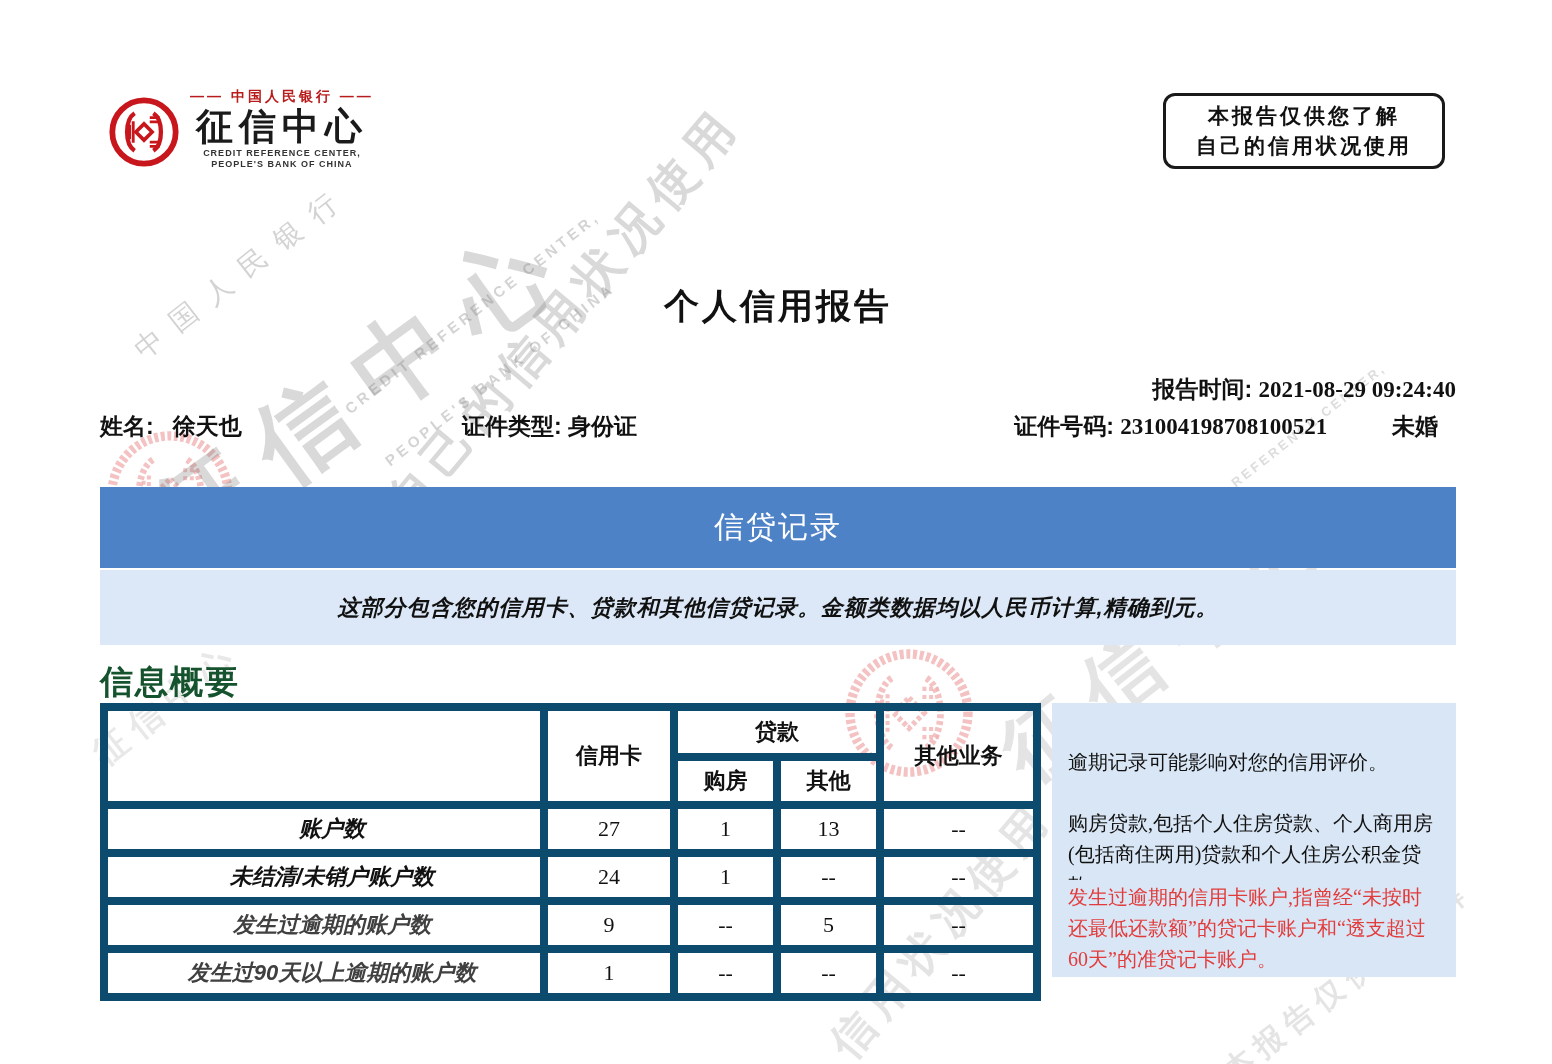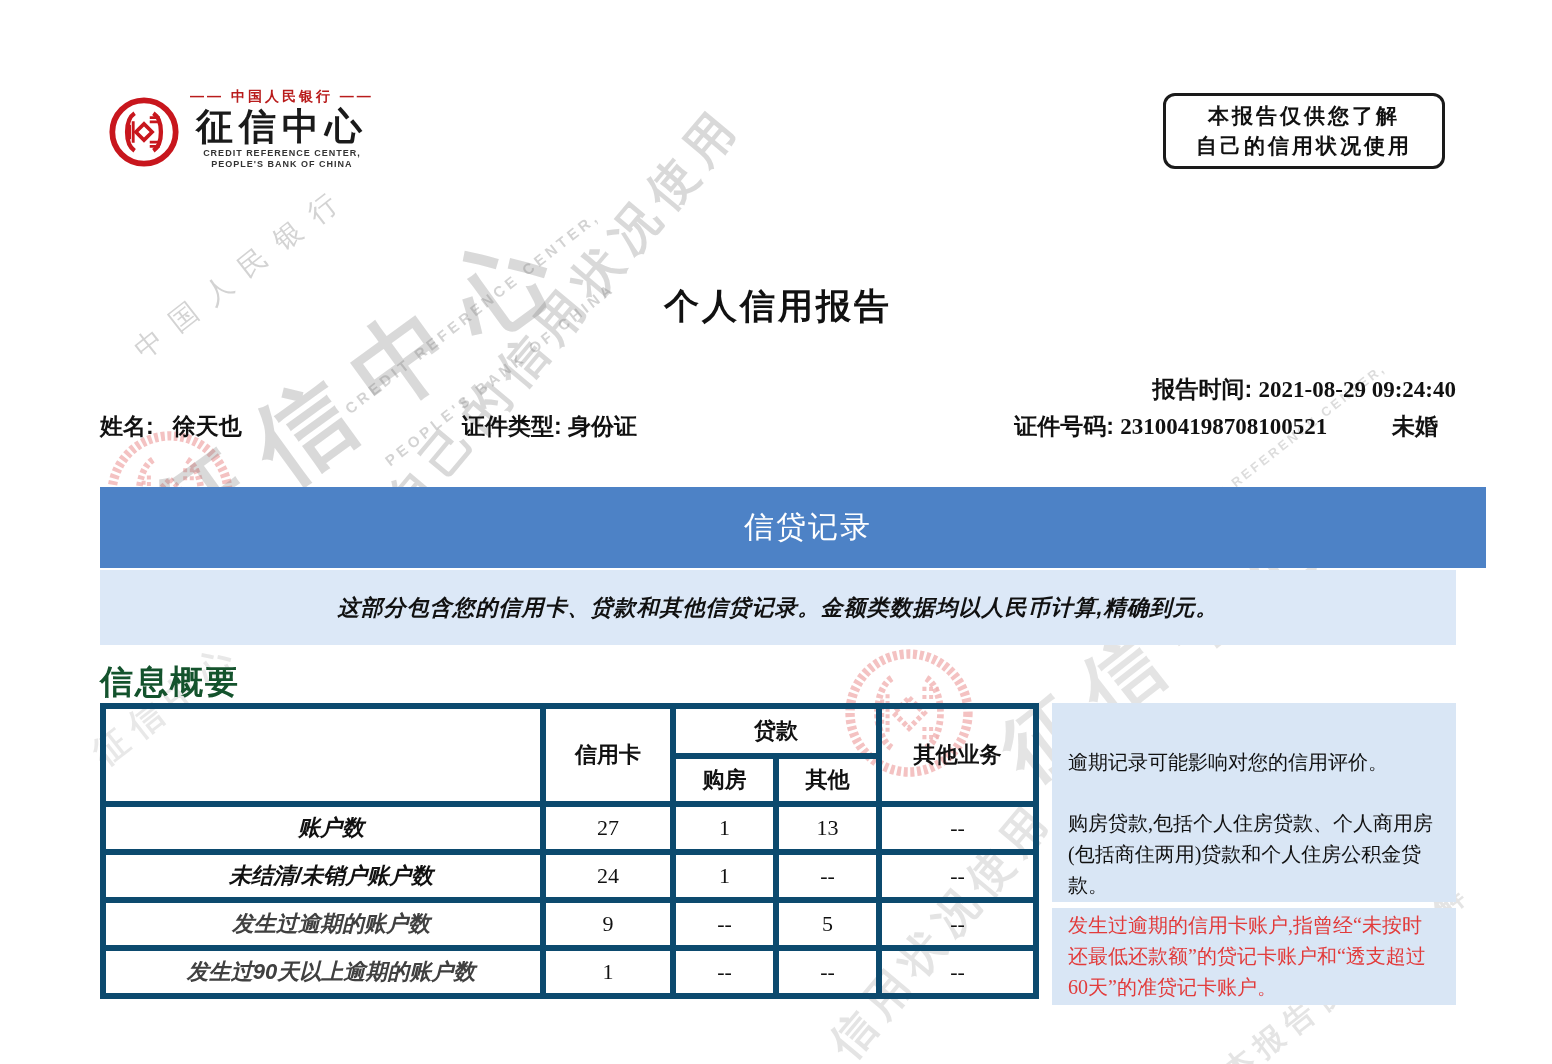--- a/index.html
+++ b/index.html
@@ -32,45 +32,45 @@
 
   
   .info-row{left:100px;width:1356px;height:34px;font-size:23px;font-weight:700;}
   #info1{top:374px;}
   #info2{top:411px;}
   .info-row .seg{position:absolute;top:0;white-space:nowrap;}
   .num{font-family:"Liberation Serif",serif;font-weight:700;}
 
   
   #banner{left:100px;top:487px;width:1356px;height:81px;background:#4d82c6;
-          display:flex;align-items:center;justify-content:center;padding-left:30px;}
+          display:flex;align-items:center;justify-content:center;}
   #banner span{color:#fff;font-size:30px;letter-spacing:2px;font-weight:500;}
   #strip{left:100px;top:570px;width:1356px;height:75px;background:#dce8f7;
          display:flex;align-items:center;justify-content:center;}
   #strip span{font-size:22px;font-weight:700;font-style:italic;letter-spacing:1px;}
 
   
   #sum-head{left:100px;top:660px;font-size:33px;font-weight:700;color:#14532d;letter-spacing:2px;}
 
   
   #tbl{left:100px;top:703px;}
   table{border-collapse:collapse;table-layout:fixed;width:933px;}
-  td,th{border:6px solid #0c4a6e;background:transparent;font-size:22px;padding:0;}
+  td,th{border:8px solid #0c4a6e;background:transparent;font-size:22px;padding:0;}
   th{font-weight:700;color:#111;}
   td.lab{text-align:center;padding-left:16px;font-weight:700;font-style:italic;}
   td.val{text-align:center;font-family:"Liberation Serif",serif;font-weight:400;}
   tr.red td.lab{color:#404040;}
   .h-top{height:50px;} .h-sub{height:48px;} .h-row{height:48px;}
 
   
   .note{left:1052px;width:404px;background:#d9e6f5;display:flex;align-items:center;}
   .note p{margin:0;padding:0 16px;font-family:"Liberation Serif",serif;font-size:20px;line-height:31px;color:#111;}
   #note1{top:703px;height:118px;}
   #note2{top:806px;height:96px;}
-  #note3{top:908px;height:97px;}
+  #note3{top:880px;height:97px;}
   #note3 p{color:#e23b3b;}
 </style>
 </head>
 <body>
 
 <div id="page">
 
   <div id="wm">
 
     <svg class="wm-stamp" style="left:104px;top:428px;width:132px;height:132px;" viewBox="0 0 100 100">

